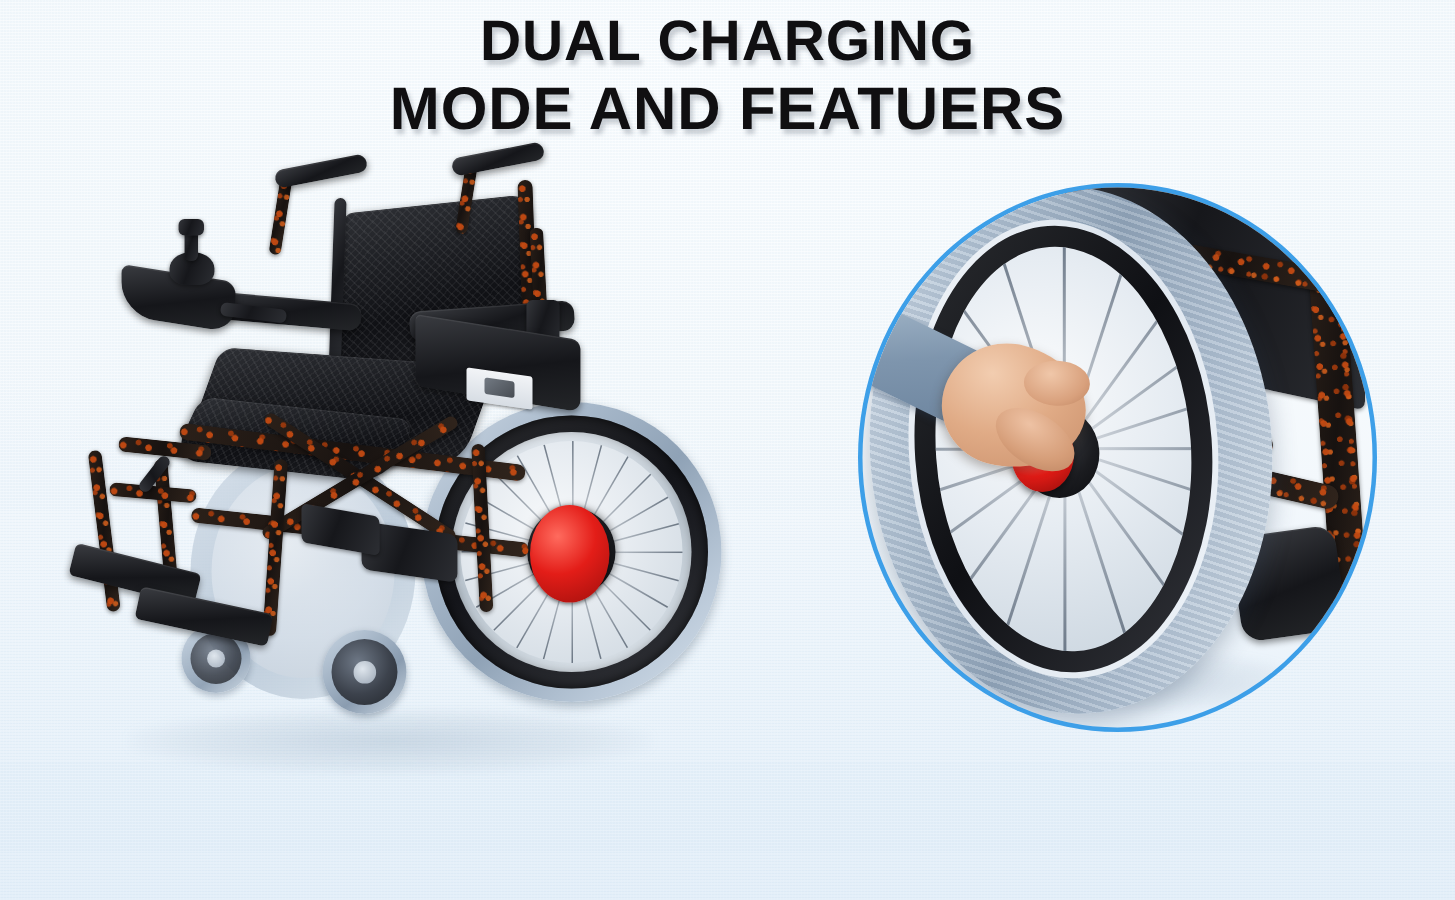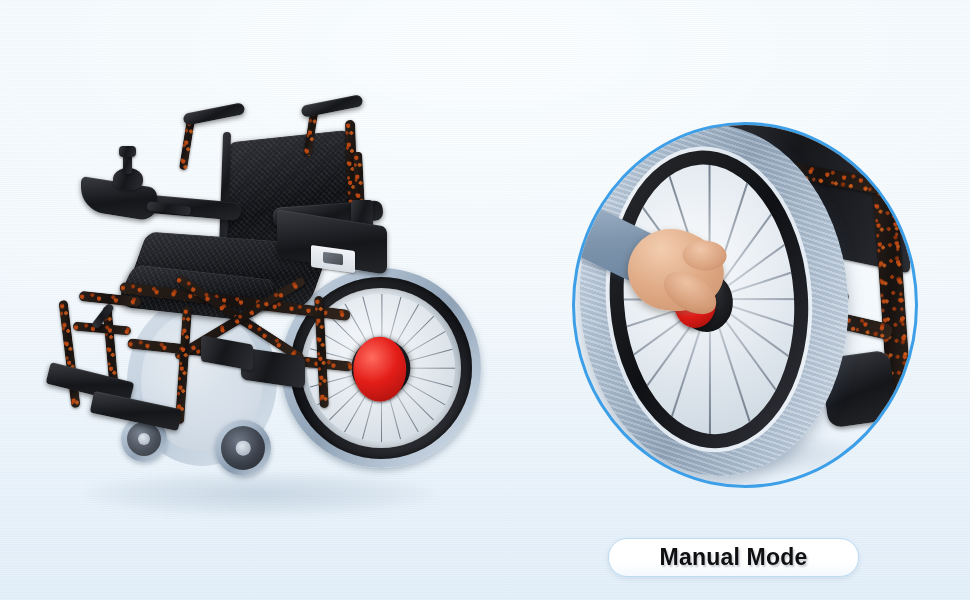--- a/index.html
+++ b/index.html
@@ -339,20 +339,24 @@
     width: 230px; height: 40px;
     background: radial-gradient(ellipse at 50% 50%, rgba(110,135,162,0.26) 0%, rgba(110,135,162,0.08) 60%, rgba(110,135,162,0) 78%);
     filter: blur(3px);
   }
 </style>
 </head>
 <body>
 
 <div id="stage">
 
+  <div class="title">
+    <span class="line line1">DUAL CHARGING</span>
+    <span class="line line2">MODE AND FEATUERS</span>
+  </div>
 
   <div id="electric-chair">
     <div class="grnd"></div>
 
     <div class="ec wheel-big" style="left:226px; top:168px; width:200px; height:200px;">
       <div class="tire"></div>
       <div class="tire-in"></div>
       <div class="rim"></div>
       <div class="rim-in">
         <div class="spokes">
@@ -514,17 +518,14 @@
         </div>
 
         <div class="sleeve"></div>
         <div class="hand"></div>
         <div class="mhub-red" style="left:128px; top:178px;"></div>
 
       </div>
     </div>
   </div>
 
-  <div class="pill" id="pill-manual">
-    <span>Manual Mode</span>
-  </div>
 
 </div>
 
 </body></html>

